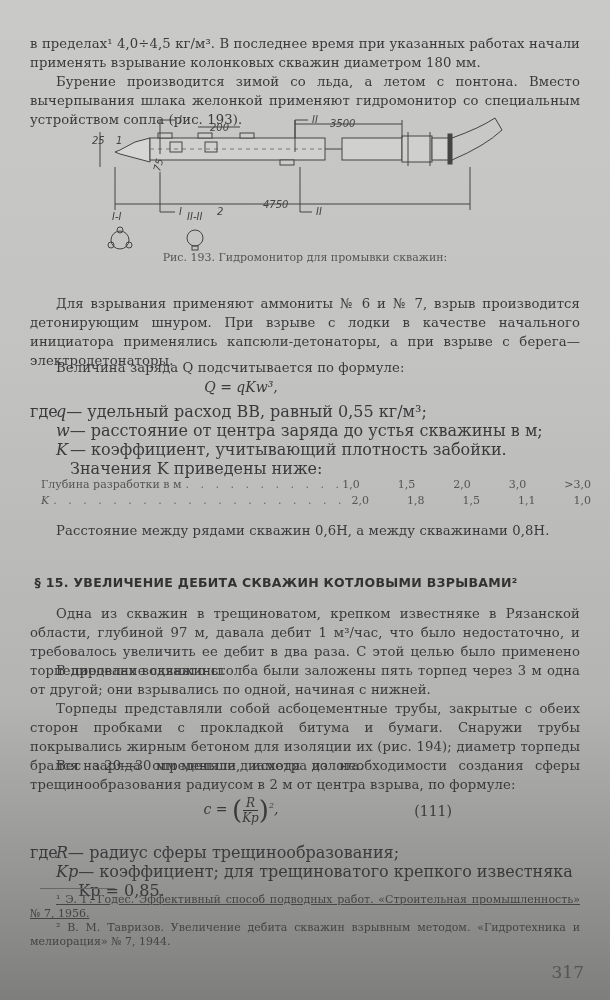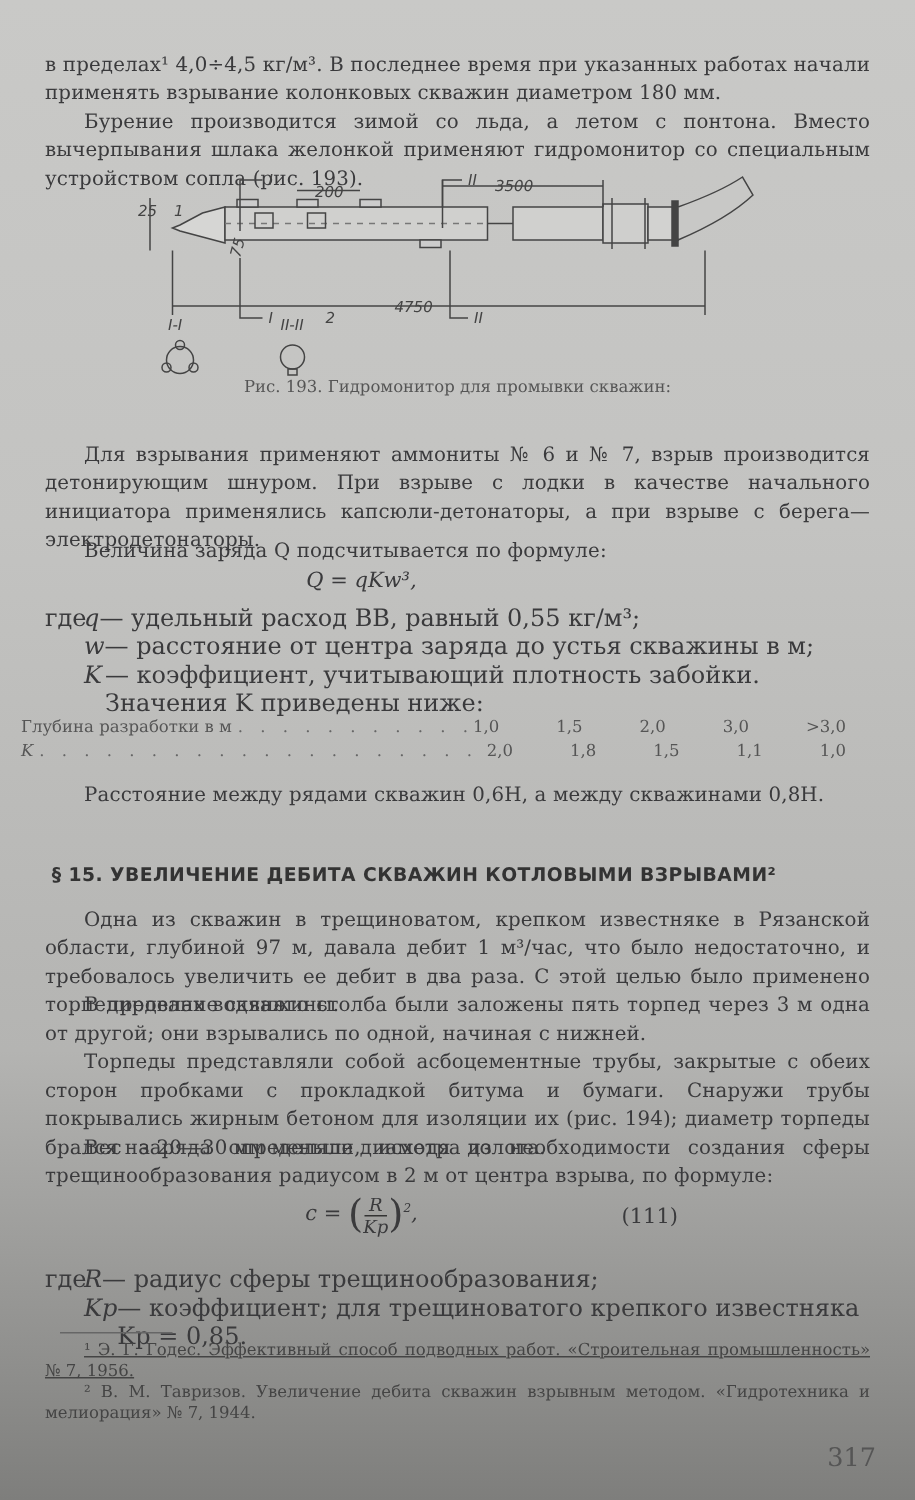--- a/index.html
+++ b/index.html
@@ -24,21 +24,21 @@
       position: absolute; left: 0; width: 610px; text-align: center;
       font-size: 11px; color: #555;
     }
     .formula {
       position: absolute; left: 0; width: 482px; text-align: center;
       font-size: 14px; font-style: italic;
     }
     .deflist { position: absolute; left: 30px; width: 550px; font-size: 16px; line-height: 19px; }
     .deflist .row { display: flex; }
     .deflist .row .sym { font-style: italic; }
-    .ktable { position: absolute; left: 14px; width: 550px; font-size: 11px; line-height: 16px; color: #555; }
+    .ktable { position: absolute; left: 41px; width: 550px; font-size: 11px; line-height: 16px; color: #555; }
     .ktable .r { display: flex; align-items: baseline; }
     .ktable .lbl { flex: 0 0 auto; white-space: nowrap; }
     .ktable .dots { flex: 1 1 auto; overflow: hidden; white-space: nowrap; letter-spacing: 4px; margin-left: 4px; color: #666; }
     .ktable .vals { flex: 0 0 175px; display: flex; justify-content: center; gap: 38px; }
     .heading {
       position: absolute; left: 0; width: 552px; text-align: center;
       font-family: "DejaVu Sans", "Liberation Sans", sans-serif;
       font-weight: bold; font-size: 12.5px; letter-spacing: 0.3px; color: #333;
     }
     .rule { position: absolute; left: 40px; top: 888px; width: 75px; border-top: 1px solid #666; }

